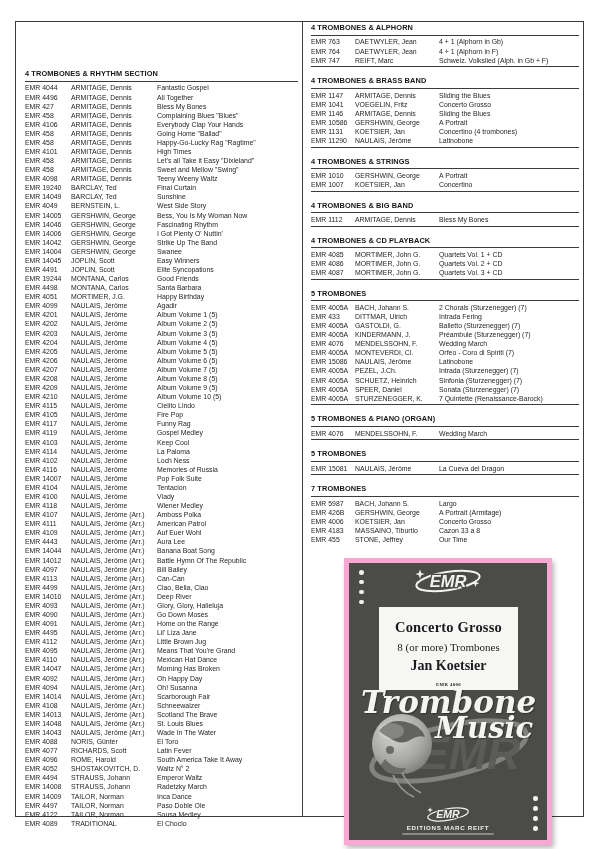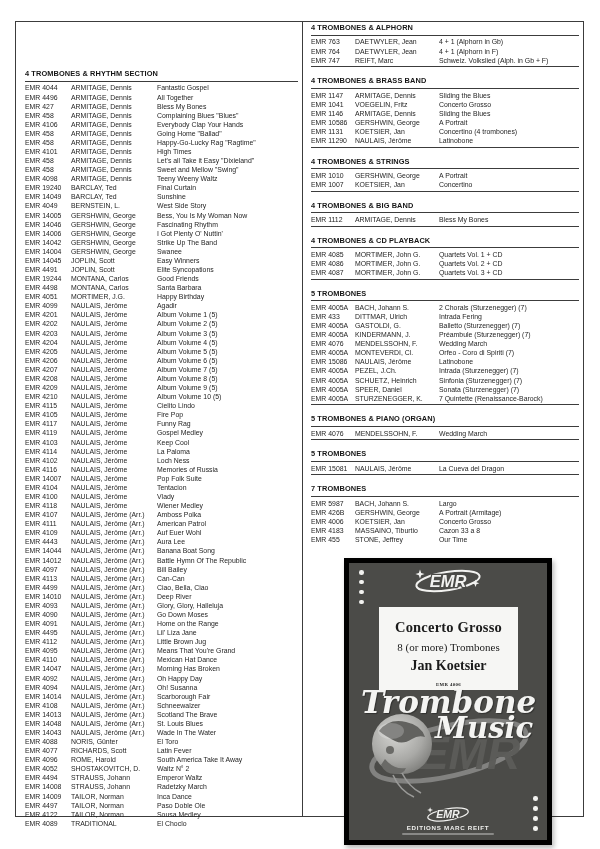--- a/index.html
+++ b/index.html
@@ -22,21 +22,21 @@
   .section + .section .sec-header{border-top:1px solid #3c3c3c;margin-top:1.6px;padding-top:10px;}
   .row{display:flex;line-height:9.08px;font-size:6.9px;white-space:nowrap;color:#242424;}
   .row .row-ref{width:46px;flex:none;}
   .pane-right .row .row-ref{width:44px;}
   .row .row-composer{width:86px;flex:none;}
   .pane-right .row .row-composer{width:84px;}
   .row .row-title{flex:1;}
 
   
   .cover-photo{
-    margin:14px 0 0 33px;width:208px;height:287px;background:#000000;
+    margin:14px 0 0 33px;width:208px;height:287px;background:#f9a8d4;
     padding:5px;box-sizing:border-box;box-shadow:2px 3px 5px rgba(0,0,0,.28);
   }
   .cover{position:relative;width:198px;height:277px;background:#4b4b48;overflow:hidden;}
   .dots{position:absolute;display:flex;flex-direction:column;gap:5.4px;z-index:4;}
   .dots-top-left{left:10px;top:7px;}
   .dots-bottom-right{right:9px;bottom:9px;}
   .dot{width:4.6px;height:4.6px;border-radius:50%;background:#f2f2f0;}
   .logo-top{position:absolute;left:50%;transform:translateX(-50%);top:5px;z-index:3;}
   .title-panel{
     position:absolute;left:30px;top:44px;width:139px;height:83px;background:#f6f6f4;

